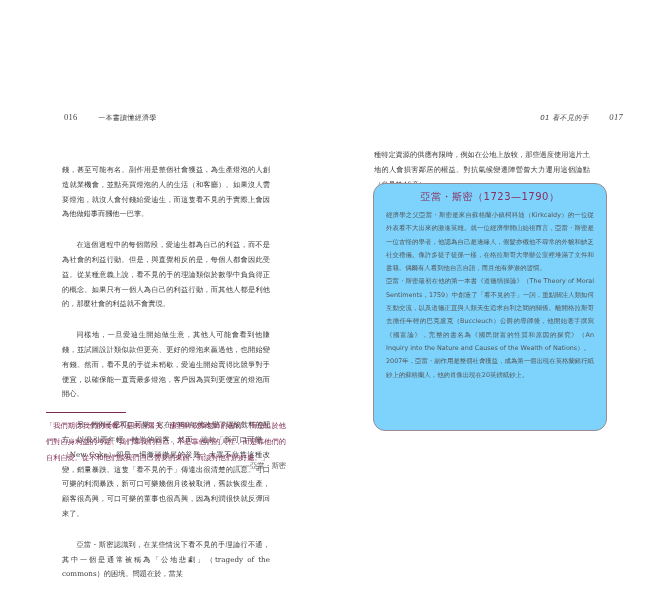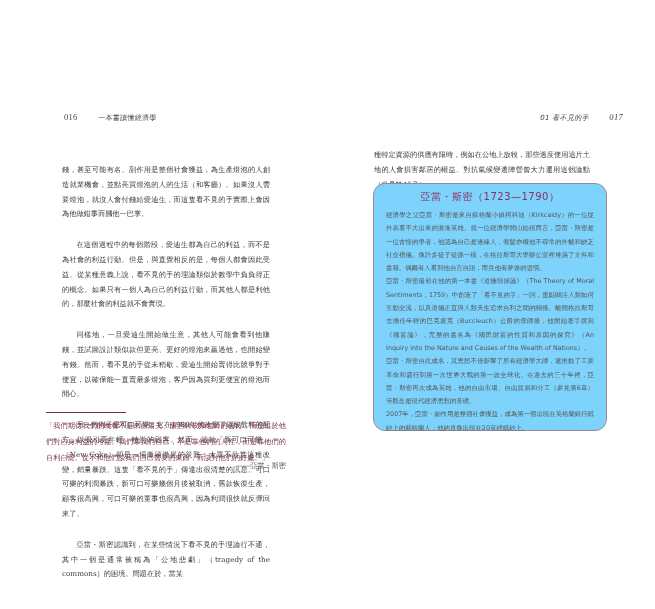--- a/index.html
+++ b/index.html
@@ -56,17 +56,16 @@
     <span class="num">017</span>
   </div>
   <div class="body-text">
     <p>種特定資源的供應有限時，例如在公地上放牧，那些過度使用這片土地的人會損害鄰居的權益。對抗氣候變遷陣營曾大力運用這個論點（參見第45章）。</p>
   </div>
   <div class="bio-box">
     <div class="bio-title">亞當・斯密（1723—1790）</div>
     <div class="bio-text">
       <p>經濟學之父亞當・斯密是來自蘇格蘭小鎮柯科迪（Kirkcaldy）的一位從外表看不大出來的激進英雄。就一位經濟學開山始祖而言，亞當・斯密是一位古怪的學者，他認為自己是邊緣人，假髮亦襯他不尋常的外貌和缺乏社交禮儀。像許多徒子徒孫一樣，在格拉斯哥大學辦公室裡堆滿了文件和書籍。偶爾有人看到他自言自語，而且他有夢遊的習慣。</p>
       <p>亞當・斯密最初在他的第一本書《道德情操論》（The Theory of Moral Sentiments，1759）中創造了「看不見的手」一詞，重點關注人類如何互動交流，以及道德正直與人類天生追求自利之間的關係。離開格拉斯哥去擔任年輕的巴克盧克（Buccleuch）公爵的導師後，他開始著手撰寫《國富論》，完整的書名為《國民財富的性質和原因的探究》（An Inquiry into the Nature and Causes of the Wealth of Nations）。</p>
-      <p>亞當・斯密自此成名，其思想不僅影響了所有經濟學大師，還推動了工業革命和盛行到第一次世界大戰的第一波全球化。在過去的三十年裡，亞當・斯密再次成為英雄，他的自由市場、自由貿易和分工（參見第6章）等觀念是現代經濟思想的基礎。</p>
       <p>2007年，亞當・副作用是整個社會獲益，成為第一個出現在英格蘭銀行紙鈔上的蘇格蘭人，他的肖像出現在20英鎊紙鈔上。</p>
     </div>
   </div>
 </div>
 
 </body></html>

